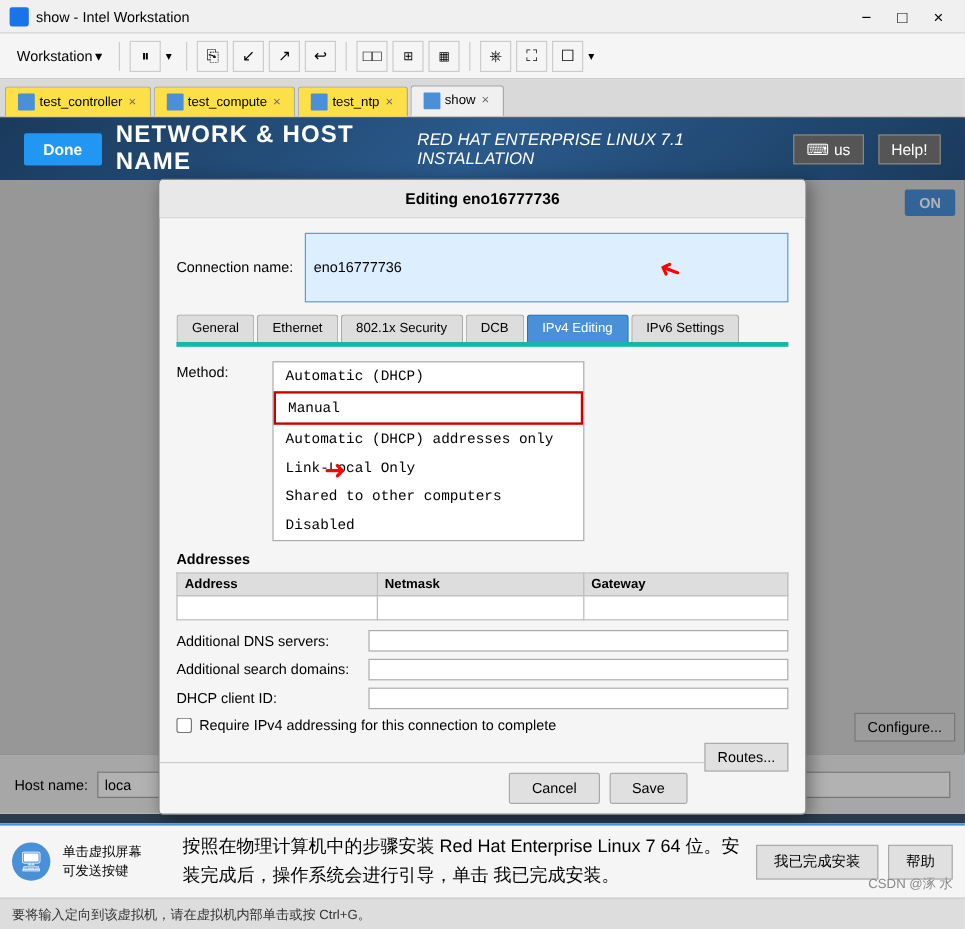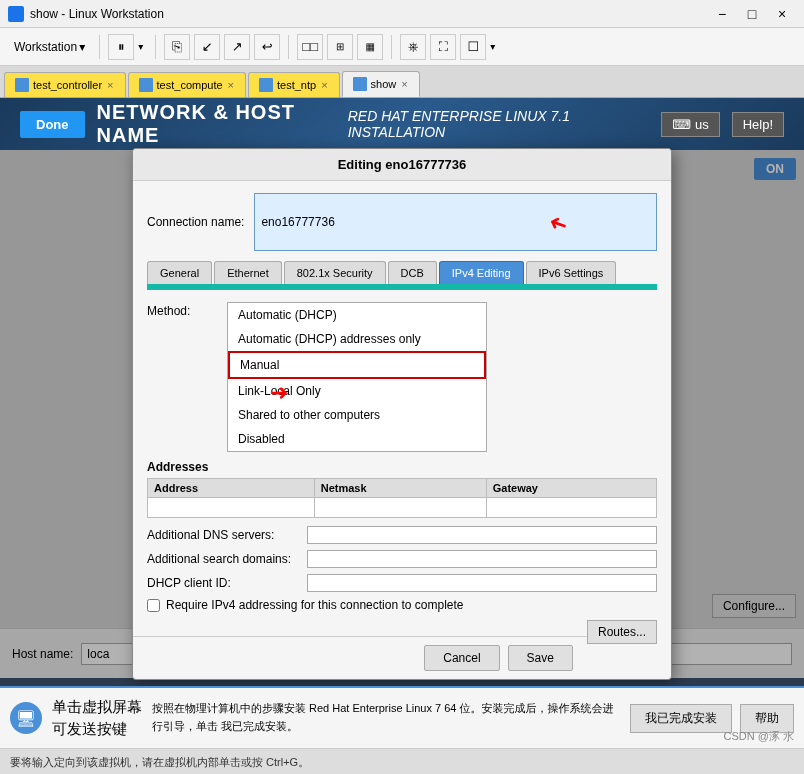--- a/index.html
+++ b/index.html
@@ -223,21 +223,21 @@
     .conn-name-input {
       flex: 1; padding: 21px 6px;
       border: 1px solid #6699cc;
       background: #ddeeff;
       font-size: 12px;
       outline: none;
     }
 
     
     .dialog-tabs {
-      display: flex; border-bottom: 6px solid #14b8a6; margin-bottom: 12px;
+      display: flex; border-bottom: 4px solid #14b8a6; margin-bottom: 12px;
     }
     .dtab {
       padding: 5px 12px;
       border: 1px solid #aaa;
       border-bottom: none;
       margin-right: 2px;
       cursor: pointer;
       font-size: 11px;
       background: #ddd;
       border-radius: 3px 3px 0 0;
@@ -260,20 +260,21 @@
     
     .dropdown-menu {
       background: white;
       border: 1px solid #aaa;
       width: 260px;
       font-size: 12px;
     }
     .dropdown-item {
       padding: 5px 10px;
       cursor: pointer;
+      font-family: Liberation Mono, monospace;
     }
     .dropdown-item.selected {
       background: white;
       border: 2px solid #cc0000;
     }
     .address-table {
       width: 100%; border-collapse: collapse; font-size: 11px;
     }
     .address-table th {
       background: #ddd; padding: 3px 6px; text-align: left;
@@ -330,21 +331,21 @@
       border-top: 2px solid #4a90d9;
     }
     .bottom-inner {
       display: flex; align-items: center; padding: 8px 10px; gap: 10px; height: 60px;
     }
     .bottom-icon {
       width: 32px; height: 32px; background: #4a90d9; border-radius: 50%;
       display: flex; align-items: center; justify-content: center; color: white; font-size: 16px;
       flex-shrink: 0;
     }
-    .bottom-text { flex: 1; font-size: 11px; line-height: 1.6; }
+    .bottom-text { flex: 1; font-size: 15px; line-height: 1.6; }
     .bottom-btns { display: flex; gap: 8px; }
     .bottom-action-btn {
       padding: 5px 14px;
       background: #e0e0e0;
       border: 1px solid #aaa;
       cursor: pointer;
       font-size: 12px;
     }
     .bottom-status {
       background: #ddd;
@@ -374,21 +375,21 @@
       height: 100%;
       position: relative;
       overflow: hidden;
     }
   </style>
 </head>
 <body>
 
 <div class="title-bar">
   <span style="width:16px;height:16px;margin-right:6px;background:#1a73e8;display:inline-block;border-radius:2px;"></span>
-  <span style="flex:1;font-size:12px;">show - Linux Workstation</span>
+  <span style="flex:1;font-size:12px;">show - Intel Workstation</span>
   <div class="win-btns">
     <button class="win-btn">−</button>
     <button class="win-btn">□</button>
     <button class="win-btn close">×</button>
   </div>
 </div>
 
 <div class="toolbar">
   <div class="toolbar-item">
     <span>Workstation</span>
@@ -507,22 +508,22 @@
               </div>
 
               <div style="position:absolute; top:-50px; right:90px; color:red; font-size:22px; transform:rotate(200deg); pointer-events:none;">➜</div>
             </div>
 
             <div class="form-row">
               <span class="form-label">Method:</span>
               <div class="form-content">
                 <div class="dropdown-menu">
                   <div class="dropdown-item">Automatic (DHCP)</div>
+                  <div class="dropdown-item selected">Manual</div>
                   <div class="dropdown-item">Automatic (DHCP) addresses only</div>
-                  <div class="dropdown-item selected">Manual</div>
                   <div class="dropdown-item">Link-Local Only</div>
                   <div class="dropdown-item">Shared to other computers</div>
                   <div class="dropdown-item">Disabled</div>
                 </div>
 
                 <div style="display:inline-block; color:red; font-size:22px; vertical-align:middle; position:absolute; left:270px; margin-top:-72px;">➜</div>
               </div>
             </div>
 
             <div style="margin-bottom:4px; font-size:12px; font-weight:bold;">
@@ -577,21 +578,21 @@
       </div>
     </div>
   </div>
 </div>
 
 <div class="bottom-bar">
   <div class="bottom-inner">
     <div class="bottom-icon">
       <span>🖥</span>
     </div>
-    <div style="font-size:15px; width:90px; line-height:1.5;">
+    <div style="font-size:11px; width:90px; line-height:1.5;">
       <div>单击虚拟屏幕<br>可发送按键</div>
     </div>
     <div class="bottom-text">按照在物理计算机中的步骤安装 Red Hat Enterprise Linux 7 64 位。安装完成后，操作系统会进行引导，单击 我已完成安装。</div>
     <div class="bottom-btns">
       <button class="bottom-action-btn">我已完成安装</button>
       <button class="bottom-action-btn">帮助</button>
     </div>
   </div>
   <div class="bottom-status">
     <span>要将输入定向到该虚拟机，请在虚拟机内部单击或按 Ctrl+G。</span>

